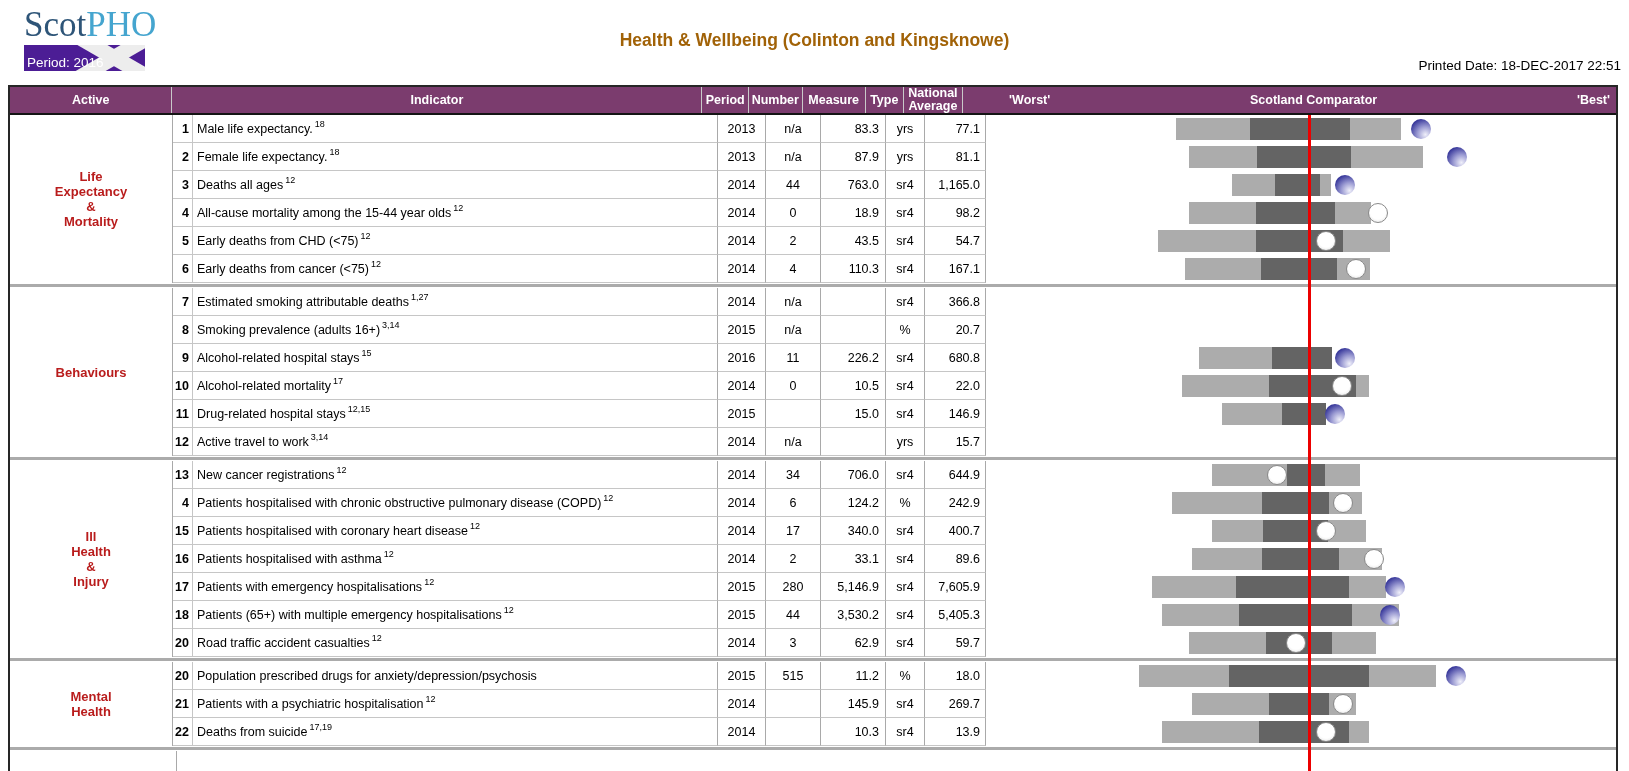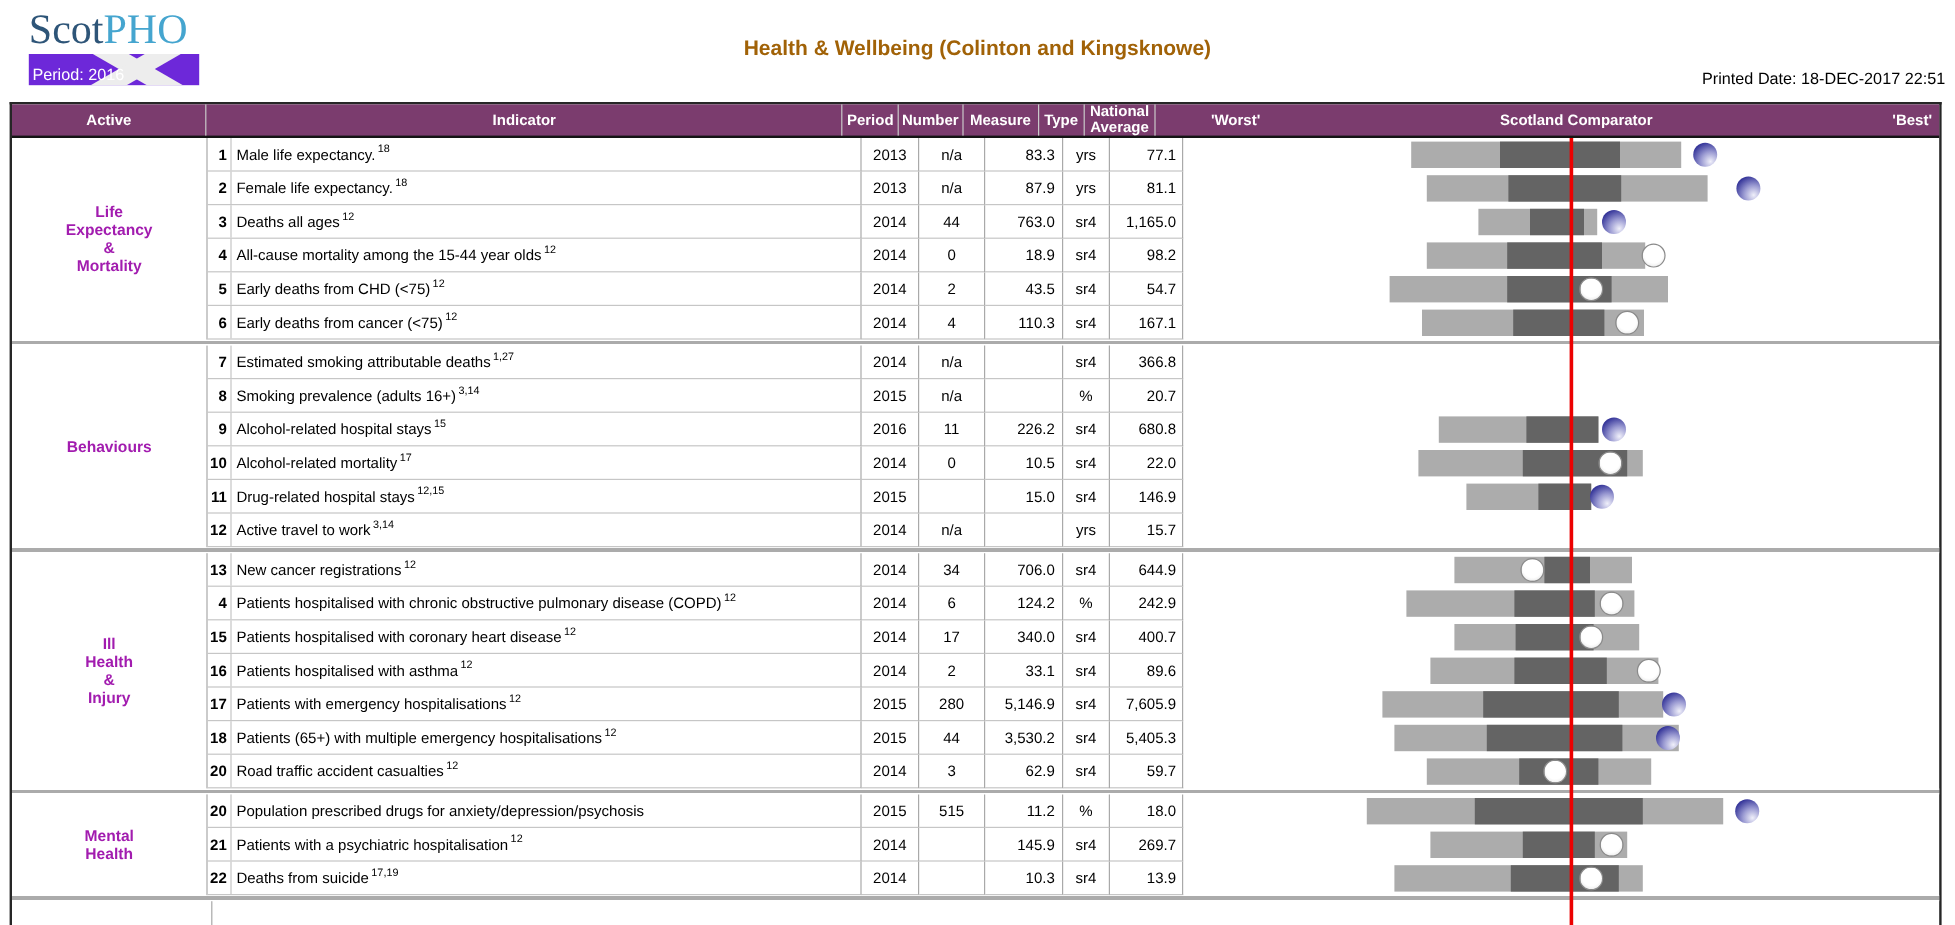--- a/index.html
+++ b/index.html
@@ -5,21 +5,21 @@
   * { margin:0; padding:0; box-sizing:border-box; }
   body { font-family:"Liberation Sans", sans-serif; background:#fff; }
   .page { position:relative; width:1629px; height:771px; background:#fff; overflow:hidden; }
 
   
   .page-header { position:relative; height:85px; }
   .logo { position:absolute; left:8px; top:5px; width:142px;margin-left:16px; }
   .logo-text { font-family:"Liberation Serif", serif; font-size:35px; line-height:40px; letter-spacing:0; }
   .logo-text .scot { color:#2E5578; }
   .logo-text .pho  { color:#45A5CF; }
-  .logo-banner { position:relative; width:142px; height:26px; background:#6d28d9; overflow:hidden; }
+  .logo-banner { position:relative; width:121px; height:26px; background:#4c1d95; overflow:hidden; }
   .saltire { position:absolute; width:110px; height:15px; background:#EDEDED; top:5px; left:35px; }
   .s1 { transform:rotate(30deg); }
   .s2 { transform:rotate(-30deg); }
   .period-label { position:absolute; left:3px; bottom:1px; color:#fff; font-size:13.5px; z-index:2; }
   .page-title { position:absolute; left:0; right:0; top:30px; text-align:center; font-size:17.5px; font-weight:bold; color:#a16207; }
   .printed-date { position:absolute; right:8px; top:58px; font-size:13.5px; color:#000; }
 
   
   .tbl { position:absolute; left:8px; top:85px; width:1610px; border:2px solid #262626; border-bottom:none; background:#fff; }
   .thead { display:flex; height:28px; background:#7B3C6E; color:#fff; font-weight:bold; font-size:12.5px; border-bottom:2px solid #141414; }
@@ -31,21 +31,21 @@
   .th-number   { width:55px; }
   .th-measure  { width:65px; }
   .th-type     { width:39px; }
   .th-natavg   { width:61px; }
   .th-chart    { width:630px; justify-content:space-between; padding:0 6px; }
 
   .tbl-body { position:relative; }
 
   .group { display:flex; }
   .domain-cell { width:167px; border-right:1px solid #a9a9a9; display:flex; align-items:center; justify-content:center;
-                 text-align:center; font-weight:bold; font-size:13px; line-height:15px; white-space:pre-line; color:#a21caf; }
+                 text-align:center; font-weight:bold; font-size:13px; line-height:15px; white-space:pre-line; color:#b91c1c; }
   .group-rows { flex:1; }
 
   .row { display:flex; height:28px; }
   .cell { font-size:12.5px; color:#000; display:flex; align-items:center; border-right:1px solid #a9a9a9; border-bottom:1px solid #c6c6c6; height:28px; }
   .c-ind { width:545px; padding:0; }
   .rownum { display:flex; align-items:center; justify-content:flex-end; width:20px; height:100%; padding-right:3px;
             font-weight:bold; font-size:12.5px; border-right:1px solid #c6c6c6; flex:0 0 20px; }
   .ind-text { padding-left:4px; }
   .ind-text sup { font-size:9px; vertical-align:super; line-height:0; margin-left:2px; }
   .c-period  { width:48px; justify-content:center;text-align:center; }

